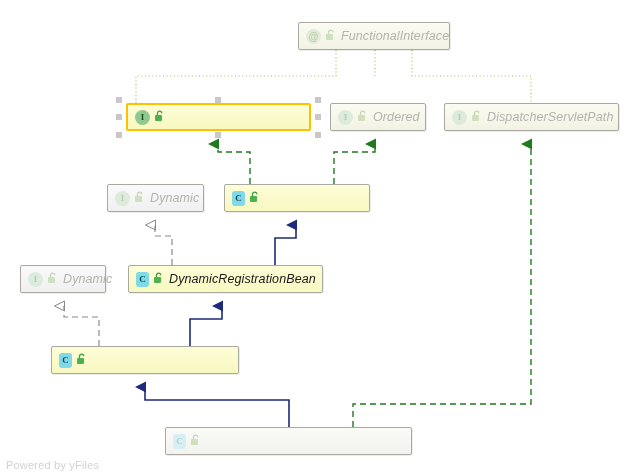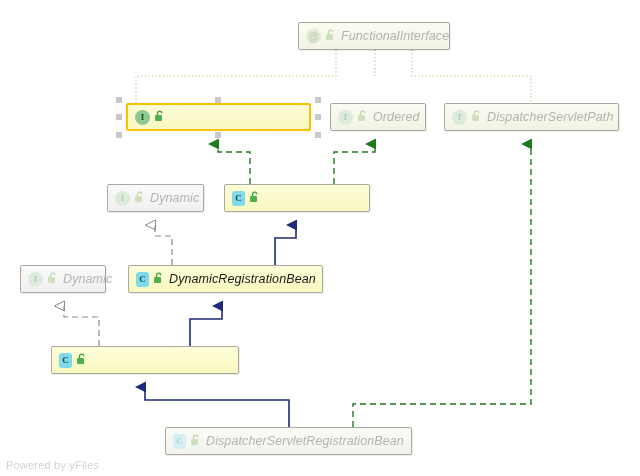--- a/index.html
+++ b/index.html
@@ -256,18 +256,17 @@
   </div>
 
   <div class="node fill-dimmed dim" style="left:165px; top:427px; width:247px;">
     <span class="type-icon cls">C</span>
     <span class="lock-icon">
       <svg width="11" height="12" viewBox="0 0 11 12">
         <path d="M3.5 5 V3.2 a2.1 2.1 0 0 1 4.2 0" fill="none" stroke="#c3d6b2" stroke-width="1.3"></path>
         <rect x="1" y="5" width="7" height="6" rx="1" fill="#cfe0bf"></rect>
       </svg>
     </span>
-    <span class="node-label">DispatcherServletRegistrationBean</span>
   </div>
 
   <div id="watermark">Powered by yFiles</div>
 
 </div>
 
 </body></html>

